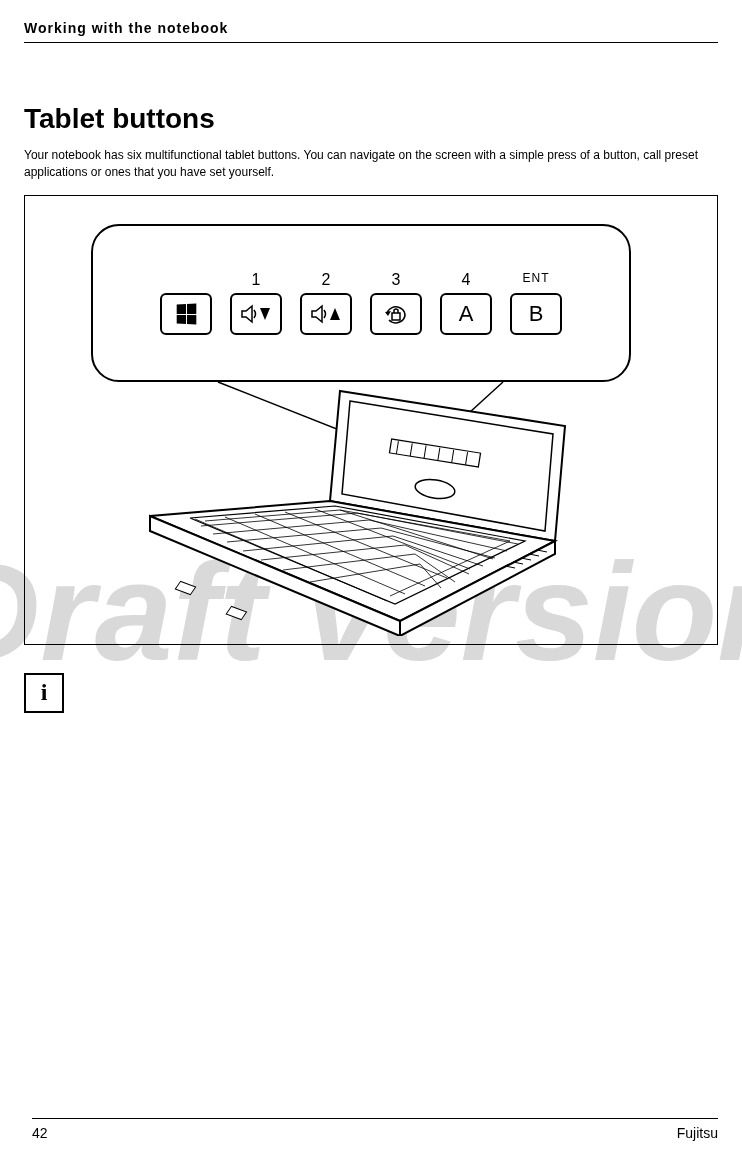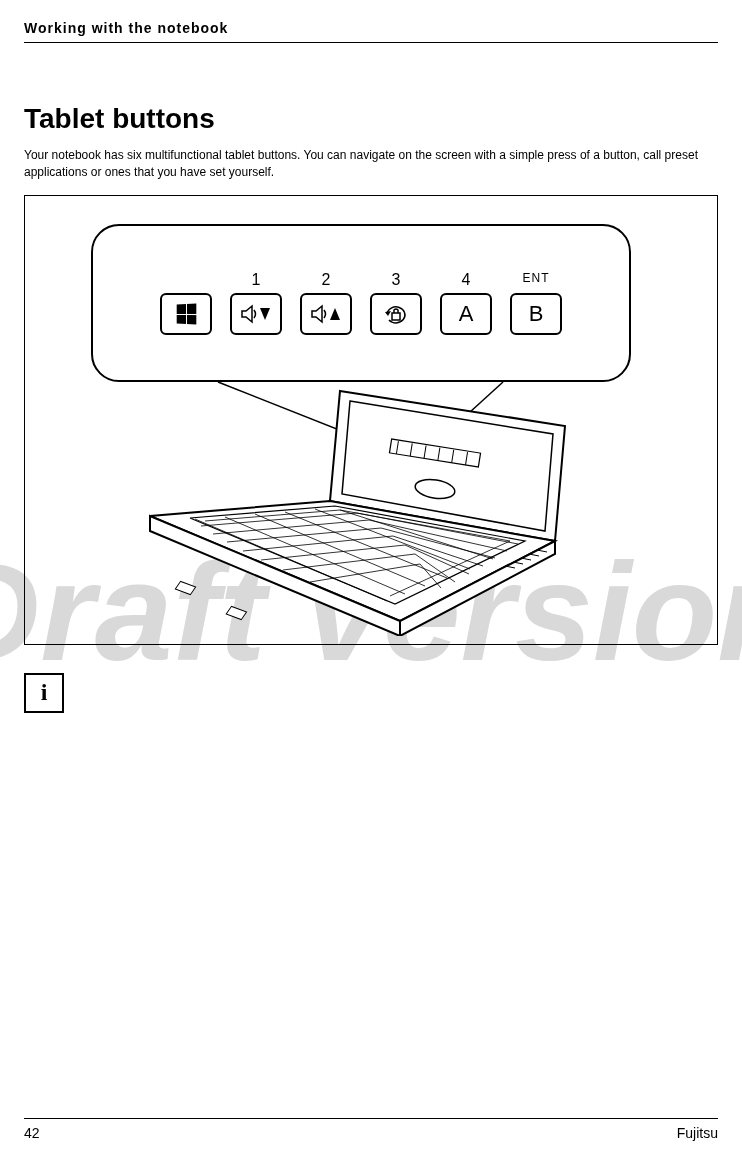--- a/index.html
+++ b/index.html
@@ -137,21 +137,21 @@
     .info-text p {
       margin-bottom: 4px;
     }
     .link {
       color: #0066cc;
       text-decoration: underline;
     }
     .page-footer {
       position: absolute;
       bottom: 18px;
-      left: 24px;
+      left: 32px;
       right: 24px;
       border-top: 1px solid #000;
       padding-top: 6px;
       display: flex;
       justify-content: space-between;
       font-size: 14px;
     }
   </style>
 </head>
 <body>

